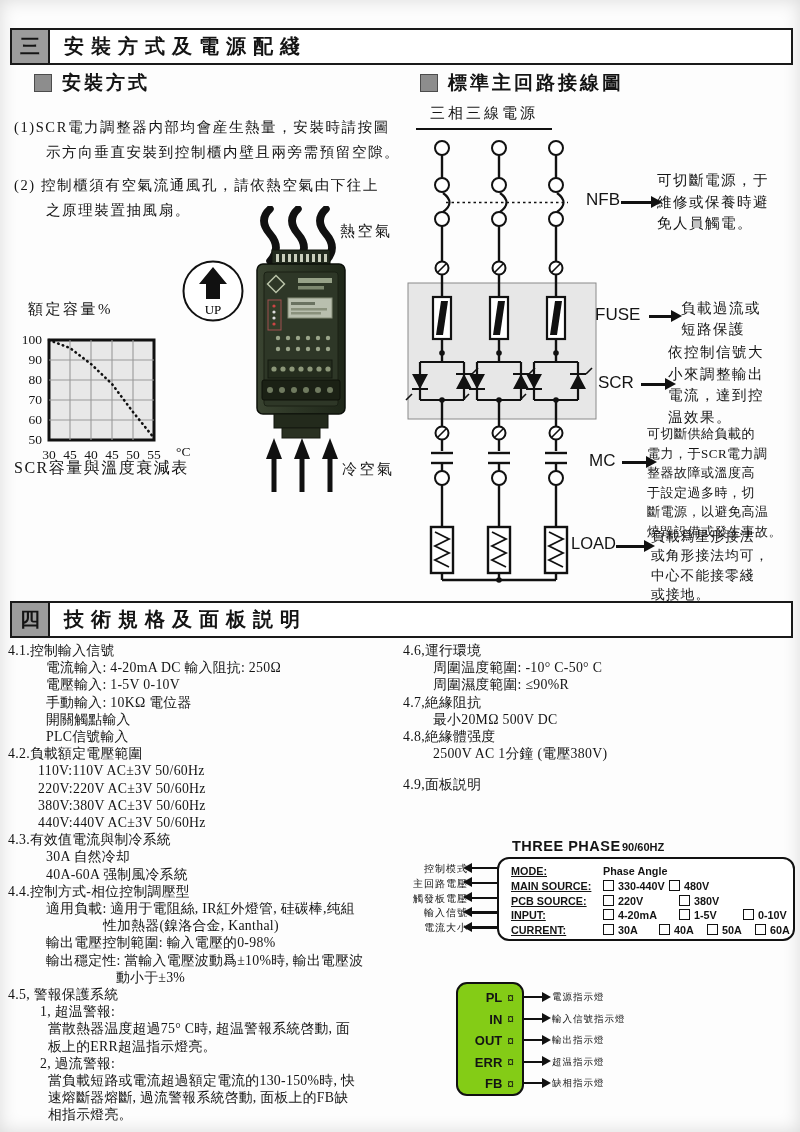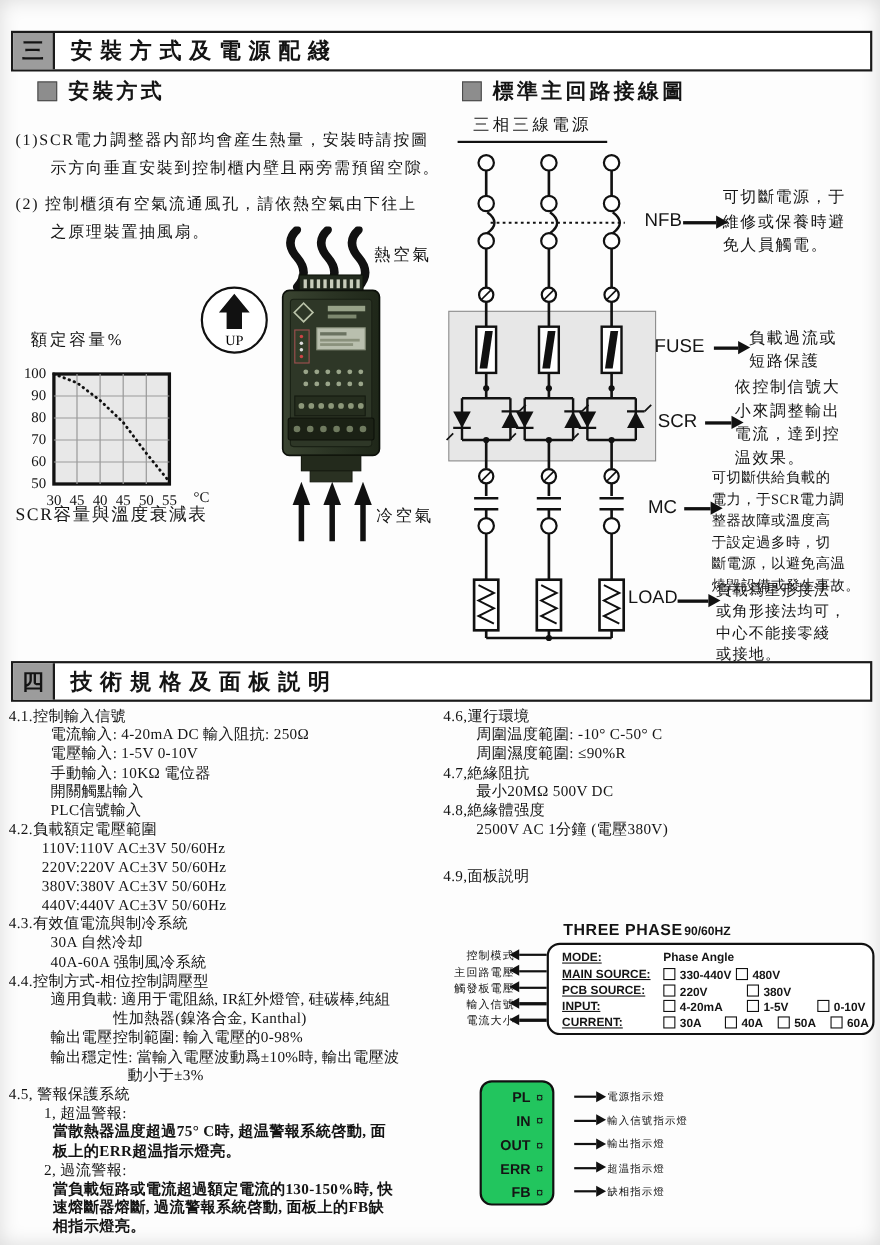--- a/index.html
+++ b/index.html
@@ -25,33 +25,33 @@
   
   .wlab{position:absolute;font-family:"Liberation Sans",sans-serif;font-weight:400;font-size:17px;white-space:nowrap;}
   .wdesc{position:absolute;white-space:nowrap;}
   .wdesc div{white-space:nowrap;}
   .war{position:absolute;height:3px;background:#111;}
   .war:after{content:'';position:absolute;right:-11px;top:-5px;border-left:11px solid #111;border-top:6.5px solid transparent;border-bottom:6.5px solid transparent;}
   
   .speccol{position:absolute;font-size:13.8px;line-height:17.2px;letter-spacing:.3px;}
   .sp{white-space:nowrap;}
   .i1{padding-left:38px;} .i2{padding-left:30px;} .i3{padding-left:95px;} .i4{padding-left:108px;}
-  .i5{padding-left:32px;} .i6{padding-left:40px;font-weight:bold;}
-  .gap{margin-top:26px;}
+  .i5{padding-left:32px;} .i6{padding-left:40px;}
+  .gap{margin-top:14px;}
   
   .panel-title{position:absolute;font-family:"Liberation Sans",sans-serif;font-weight:bold;white-space:nowrap;}
   .panel-box{position:absolute;left:497px;top:857px;width:294px;height:80px;border:2px solid #111;border-radius:12px;background:#fff;}
   .prow{position:absolute;left:12px;right:2px;height:14px;font-family:"Liberation Sans",sans-serif;font-weight:bold;font-size:10.8px;white-space:nowrap;text-decoration:underline;}
   .popt{position:absolute;top:0;white-space:nowrap;}
   .cb{display:inline-block;width:9px;height:9px;border:1.4px solid #111;margin-right:4px;vertical-align:-1px;background:#fff;}
   .cnlab{position:absolute;width:88px;text-align:right;font-size:10px;letter-spacing:1px;white-space:nowrap;}
   .pal{position:absolute;height:2.4px;background:#111;}
   .pal:before{content:'';position:absolute;left:-9px;top:-4.4px;border-right:9px solid #111;border-top:5.5px solid transparent;border-bottom:5.5px solid transparent;}
   
-  .ind-box{position:absolute;left:436px;top:982px;width:64px;height:110px;border:2px solid #111;border-radius:11px;background:#22c55e;}
+  .ind-box{position:absolute;left:456px;top:982px;width:64px;height:110px;border:2px solid #111;border-radius:11px;background:#84cc16;}
   .irow{position:absolute;left:0;right:8px;display:flex;justify-content:flex-end;align-items:center;gap:5px;
         font-family:"Liberation Sans",sans-serif;font-weight:bold;font-size:13px;}
   .ilamp{font-weight:normal;font-size:12px;}
   .par{position:absolute;height:2.4px;background:#111;}
   .par:after{content:'';position:absolute;right:-9px;top:-4.4px;border-left:9px solid #111;border-top:5.5px solid transparent;border-bottom:5.5px solid transparent;}
   .idesc{position:absolute;font-size:9.5px;letter-spacing:1px;white-space:nowrap;}
   .src-title{position:absolute;left:416px;top:104px;width:136px;text-align:center;font-size:15px;letter-spacing:3px;
              border-bottom:2.5px solid #111;padding-bottom:5px;white-space:nowrap;}
 </style>
 </head>

